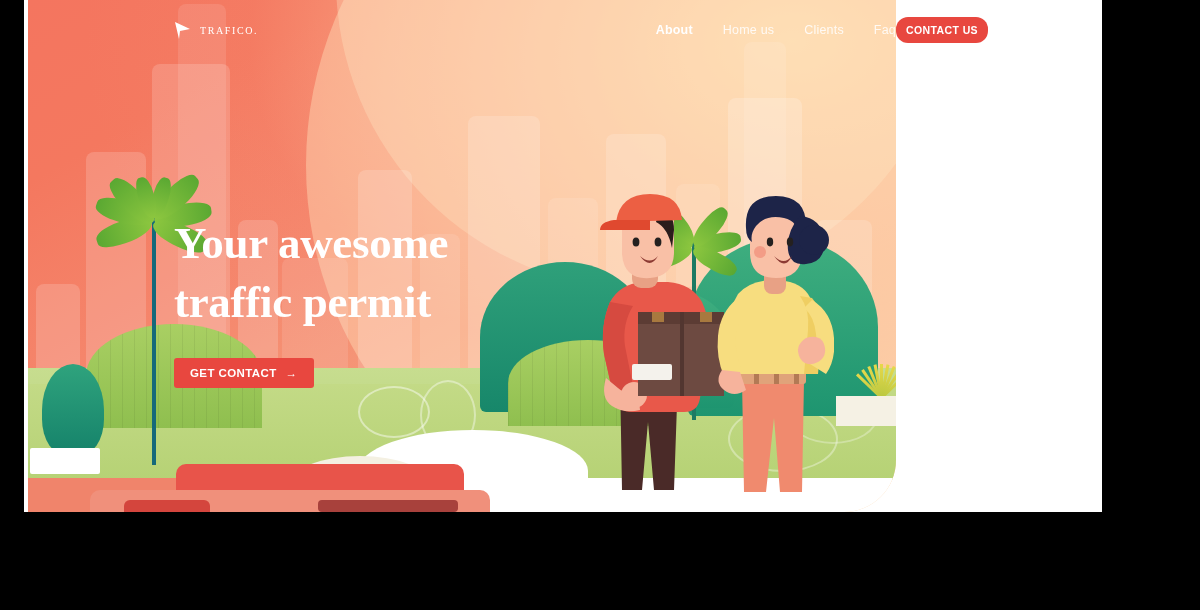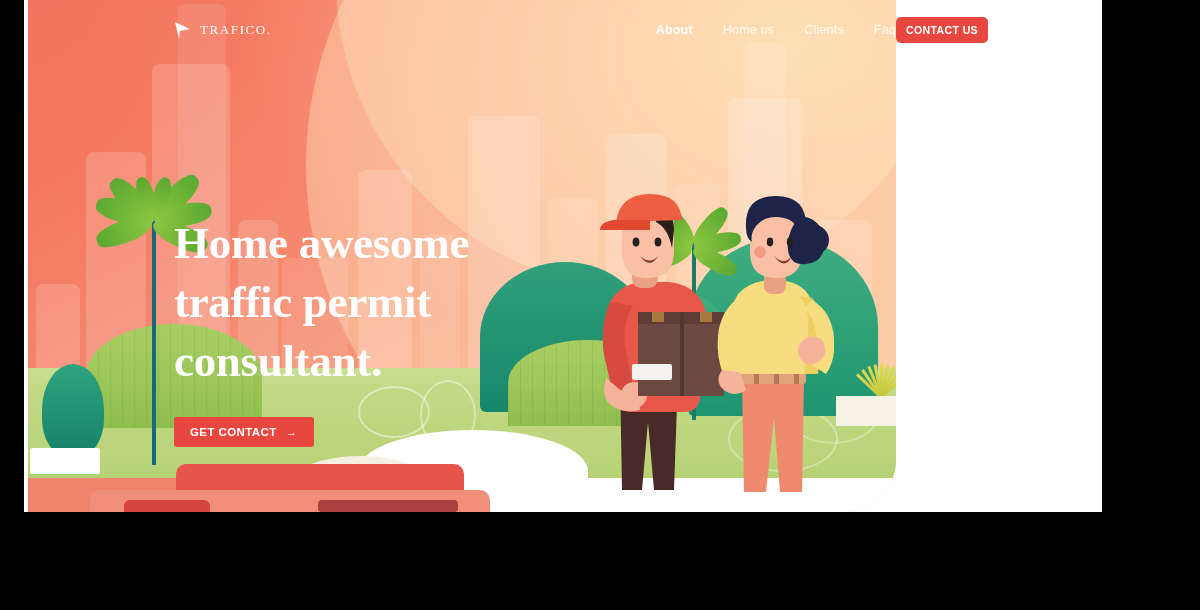--- a/index.html
+++ b/index.html
@@ -94,30 +94,30 @@
 
   
   .veh{ position:absolute; }
 
   
   #nav{ position:absolute; left:0; top:0; width:868px; height:60px;
     display:flex; align-items:center; z-index:40; }
   #logo{ display:flex; align-items:center; gap:9px; margin-left:146px; }
   #logo-mark{ width:17px; height:19px; display:block; }
   #logo-text{ color:#fff; font-family:"Liberation Serif", serif;
-    font-size:13px; letter-spacing:1.6px; font-weight:400; }
+    font-size:10px; letter-spacing:1.6px; font-weight:400; }
   #menu{ margin-left:auto; display:flex; align-items:center; gap:30px;
          margin-right:0; }
   .menu-link{ color:rgba(255,255,255,.86); font-size:12.5px; letter-spacing:.2px;
     text-decoration:none; white-space:nowrap; }
   .menu-link.active{ color:#fff; font-weight:bold; }
 
   #contact-btn{
     position:absolute; left:872px; top:17px; width:92px; height:26px;
-    background:#e8473f; color:#fff; border:0; border-radius:5px;
+    background:#e8473f; color:#fff; border:0; border-radius:12px;
     font-size:10.5px; font-weight:bold; letter-spacing:.4px; cursor:pointer;
     z-index:50; display:flex; align-items:center; justify-content:center;
   }
 
   
   #copy{ position:absolute; left:146px; top:214px; z-index:30; width:400px; }
   #headline{ color:#fff; font-family:"Liberation Serif", serif;
     font-size:45px; line-height:59px; font-weight:700; letter-spacing:-.3px; }
   #get-started{
     margin-top:26px; display:inline-flex; align-items:center; gap:9px;
@@ -292,23 +292,22 @@
         <div id="menu">
           <a class="menu-link active" href="#">About</a>
           <a class="menu-link" href="#">Home us</a>
           <a class="menu-link" href="#">Clients</a>
           <a class="menu-link" href="#">Faq</a>
         </div>
       </div>
 
       <div id="copy">
         <h1 id="headline">
-          <span>Home awesome</span><br>
+          <span>Your awesome</span><br>
           <span>traffic permit</span><br>
-          <span>consultant.</span>
         </h1>
         <button id="get-started">
           <span>GET CONTACT</span>
           <span>→</span>
         </button>
       </div>
 
     </div>
 
     <button id="contact-btn">CONTACT US</button>

